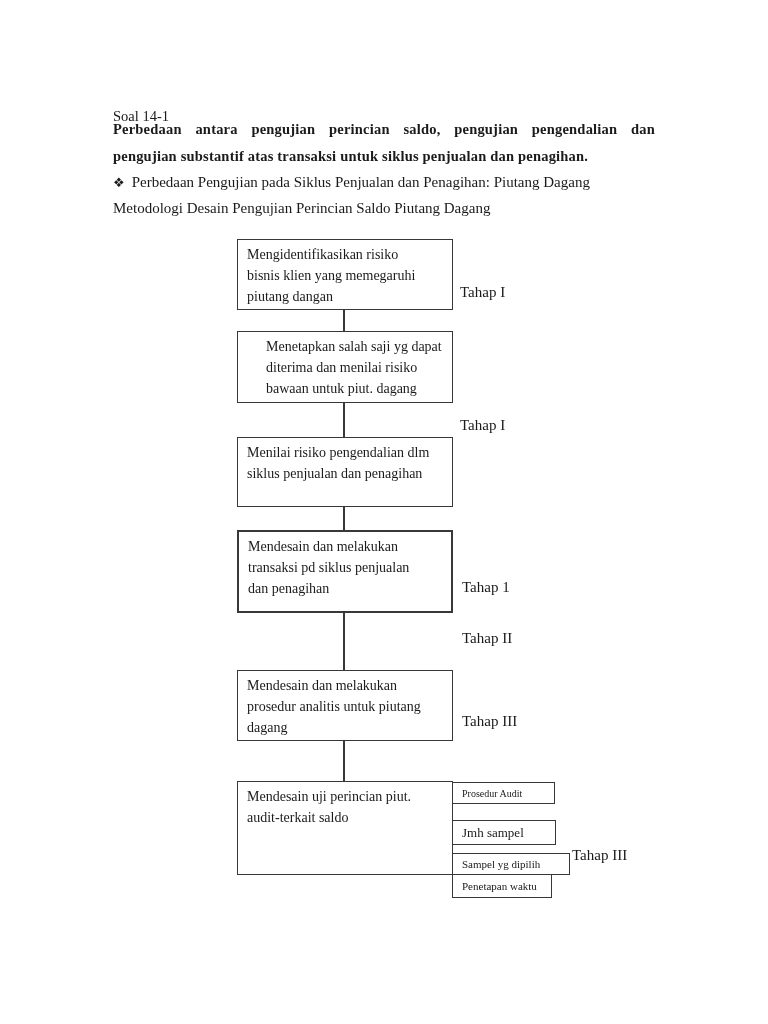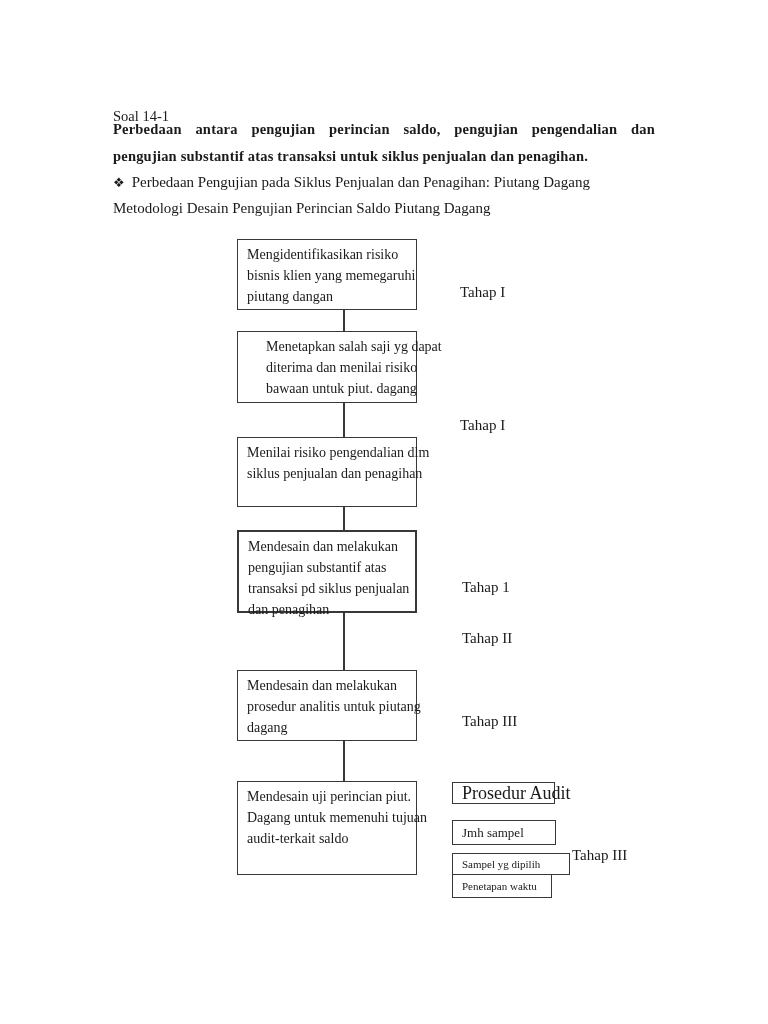--- a/index.html
+++ b/index.html
@@ -22,21 +22,21 @@
   .soal{left:113px;top:108px;font-size:14.5px;}
   .title-line{font-weight:bold;font-size:14.5px;letter-spacing:.2px;}
   .title-1{left:113px;top:121px;width:542px;text-align:justify;text-align-last:justify;}
   .title-2{left:113px;top:148px;text-align:right;}
   .bullet-line{left:113px;top:174px;font-size:15px;}
   .bullet-line .glyph{font-size:13px;margin-right:7px;}
   .subtitle{left:113px;top:200px;font-size:15px;}
 
   
   .fbox{
-    left:237px;width:180px;
+    left:237px;width:216px;
     border:1px solid var(--line);
     background:#fff;
     font-size:14px;line-height:21px;
     padding:4px 6px 0 9px;
   }
   .fbox div{white-space:nowrap;}
   .b1{top:239px;height:71px;}
   .b2{top:331px;height:72px;padding-left:28px;}
   .b3{top:437px;height:70px;}
   .b4{top:530px;height:83px;border-width:2px;}
@@ -59,21 +59,21 @@
   .t6{left:572px;top:847px;}
 
   .sidebox{
     left:452px;
     border:1px solid var(--line);
     background:#fff;
     display:flex;align-items:center;
     padding-left:9px;
     white-space:nowrap;
   }
-  .s1{top:782px;width:103px;height:22px;font-size:18px;}
+  .s1{top:782px;width:103px;height:22px;font-size:10px;}
   .s2{top:820px;width:104px;height:25px;font-size:13px;}
   .s3{top:853px;width:118px;height:22px;font-size:11px;}
   .s4{top:874px;width:100px;height:24px;font-size:11px;}
 </style>
 </head>
 <body>
 
 <div class="abs soal">Soal 14-1</div>
 <div class="abs title-line title-1">Perbedaan antara pengujian perincian saldo, pengujian pengendalian dan</div>
 <div class="abs title-line title-2">pengujian substantif atas transaksi untuk siklus penjualan dan penagihan.</div>
@@ -97,36 +97,34 @@
 <div class="abs vline v2"></div>
 
 <div class="abs fbox b3">
   <div>Menilai risiko pengendalian dlm</div>
   <div>siklus penjualan dan penagihan</div>
 </div>
 <div class="abs vline v3"></div>
 
 <div class="abs fbox b4">
   <div>Mendesain dan melakukan</div>
-  <div>pengujian substantif atas</div>
   <div>transaksi pd siklus penjualan</div>
   <div>dan penagihan</div>
 </div>
 <div class="abs vline v4"></div>
 
 <div class="abs fbox b5">
   <div>Mendesain dan melakukan</div>
   <div>prosedur analitis untuk piutang</div>
   <div>dagang</div>
 </div>
 <div class="abs vline v5"></div>
 
 <div class="abs fbox b6">
   <div>Mendesain uji perincian piut.</div>
-  <div>Dagang untuk memenuhi tujuan</div>
   <div>audit-terkait saldo</div>
 </div>
 
 <div class="abs sidebox s1">
   <span>Prosedur Audit</span>
 </div>
 <div class="abs sidebox s2">
   <span>Jmh sampel</span>
 </div>
 <div class="abs sidebox s3">

